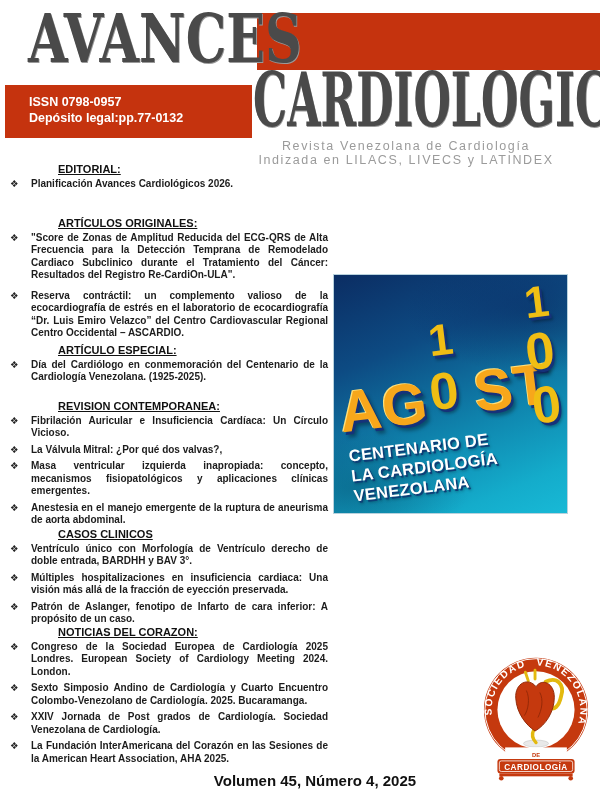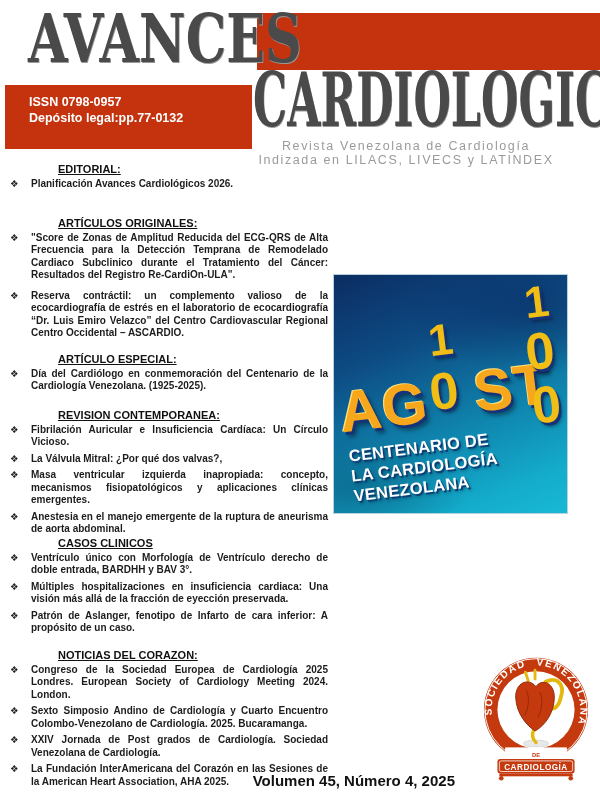--- a/index.html
+++ b/index.html
@@ -4,38 +4,38 @@
 <style>
   html,body{margin:0;padding:0;background:#fff;}
   .page{position:relative;width:600px;height:800px;background:#ffffff;overflow:hidden;
         font-family:"Liberation Sans","DejaVu Sans",sans-serif;color:#1c1c1c;}
 
   
   .band-top{position:absolute;left:257px;top:13px;right:0;height:57px;background:#C5330E;}
   .title-avances{position:absolute;left:28px;top:4px;font-family:"DejaVu Serif",serif;
         font-weight:bold;font-size:68px;line-height:1;color:#4a4a4a;white-space:nowrap;
         transform:scaleX(.75);transform-origin:left top;text-shadow:1px 1px 0 #9a9a9a;}
-  .issn-box{position:absolute;left:5px;top:85px;width:247px;height:64px;background:#C5330E;
+  .issn-box{position:absolute;left:5px;top:85px;width:247px;height:53px;background:#C5330E;
         color:#fff;font-weight:bold;font-size:12.5px;line-height:1.3;padding:9px 0 0 24px;
         box-sizing:border-box;}
   .title-cardio{position:absolute;left:253px;top:63px;font-family:"DejaVu Serif",serif;
         font-weight:bold;font-size:74px;line-height:1;color:#4a4a4a;white-space:nowrap;
         transform:scaleX(.58);transform-origin:left top;text-shadow:1px 1px 0 #9a9a9a;}
   .subtitle{position:absolute;right:4px;top:139px;width:380px;text-align:center;
         color:#9b9b9b;font-size:12.5px;line-height:1.15;letter-spacing:1.6px;}
 
   
   .toc{position:absolute;left:10px;top:163px;width:318px;}
   .toc h3{margin:0;font-size:11px;font-weight:bold;text-decoration:underline;color:#111;padding-left:48px;}
   .toc ul{margin:3px 0 0 0;padding:0;list-style:none;}
   .toc li{display:flex;gap:6px;margin-top:0;font-size:10px;font-weight:bold;line-height:12.5px;}
   .toc li + li{margin-top:4px;}
   .blt{flex:none;width:15px;font-family:"DejaVu Sans",sans-serif;font-size:9.5px;color:#222;}
   .txt{flex:1;text-align:justify;}
-  .s1{margin-top:26px}.s2{margin-top:13px}.s3{margin-top:16px}.s4{margin-top:1px}.s5{margin-top:14px}
+  .s1{margin-top:26px}.s2{margin-top:4px}.s3{margin-top:16px}.s4{margin-top:1px}.s5{}
   .s1 li + li{margin-top:8px;}
 
   
   .poster{position:absolute;left:333px;top:274px;width:233px;height:238px;overflow:hidden;
         border:1px solid #b8d2dd;
         background:
           radial-gradient(ellipse 180px 90px at 85% 15%, rgba(10,40,96,.55), rgba(10,40,96,0) 70%),
           radial-gradient(ellipse 160px 80px at 10% 90%, rgba(6,80,110,.45), rgba(6,80,110,0) 70%),
           linear-gradient(158deg,#0b2d63 0%,#0d4b83 30%,#0f85ae 62%,#14accb 86%,#18b9d6 100%);}
   .poster-art{position:absolute;inset:0;transform:rotate(-7deg);}
@@ -48,21 +48,21 @@
   .d1a{left:101px;top:44px;font-size:44px;}
   .d0a{left:96px;top:92px;font-size:52px;}
   .d1b{left:201px;top:18px;font-size:44px;}
   .d0b{left:196px;top:64px;font-size:52px;}
   .d0c{left:196px;top:118px;font-size:52px;}
   .p-caption{position:absolute;left:8px;top:158px;color:#fff;font-weight:bold;
         font-size:16.5px;line-height:1.22;letter-spacing:.3px;
         text-shadow:1.5px 2px 0 #0d3e78,2px 3px 3px rgba(0,0,0,.3);}
 
   
-  .footer{position:absolute;left:175px;top:772px;width:280px;text-align:right;
+  .footer{position:absolute;left:175px;top:772px;width:280px;text-align:center;
         font-size:15px;font-weight:bold;color:#111;}
 
   
   .seal{position:absolute;left:478px;top:650px;width:116px;height:135px;}
 </style>
 </head>
 <body>
 
 <div class="page">
 

